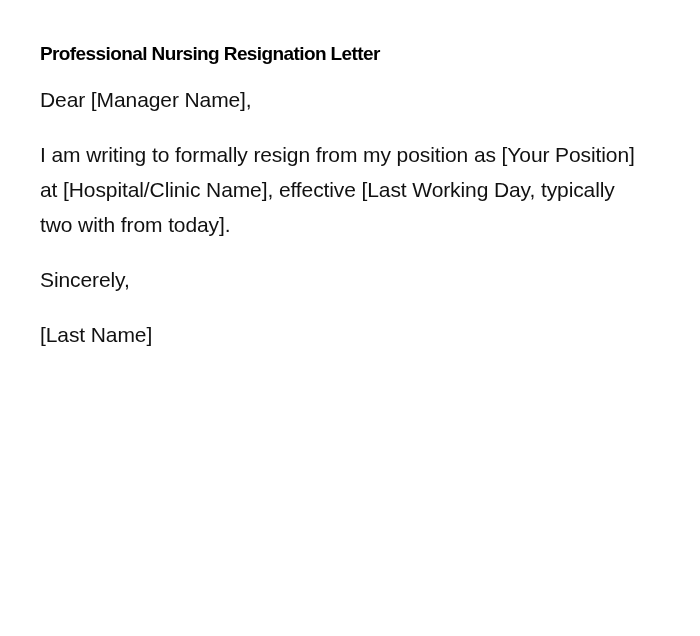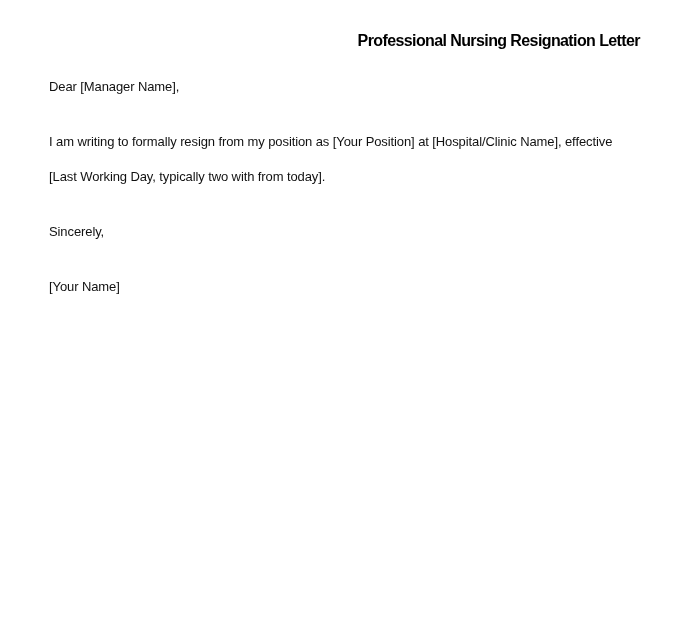--- a/index.html
+++ b/index.html
@@ -3,30 +3,30 @@
   <meta charset="utf-8">
   <style>
     html, body { margin: 0; padding: 0; background: #ffffff; }
     body { width: 700px; height: 636px; overflow: hidden; position: relative; }
     .doc {
       position: absolute; left: 40px; top: 22px; width: 600px;
       font-family: "Liberation Sans", sans-serif; color: #1a1a1a;
     }
     .title {
       font-family: "Liberation Sans", sans-serif;
-      font-weight: bold; font-size: 16px; letter-spacing: -0.6px;
-      line-height: 36px; margin: 1px 0 10px 0; color: #000; text-align: right;
+      font-weight: bold; font-size: 19px; letter-spacing: -0.6px;
+      line-height: 36px; margin: 14px 0 10px 0; color: #000;
     }
     .para {
-      font-size: 13px; line-height: 35px; margin: 0 0 20px 9px;
+      font-size: 21px; line-height: 35px; margin: 0 0 20px 0;
       letter-spacing: -0.1px; color: #111;
     }
   </style>
 </head>
 <body>
 
 <div class="doc">
   <h1 class="title">Professional Nursing Resignation Letter</h1>
   <p class="para">Dear [Manager Name],</p>
   <p class="para">I am writing to formally resign from my position as [Your Position] at [Hospital/Clinic Name], effective [Last Working Day, typically two with from today].</p>
   <p class="para">Sincerely,</p>
-  <p class="para">[Your Name]</p>
+  <p class="para">[Last Name]</p>
 </div>
 
 </body></html>

